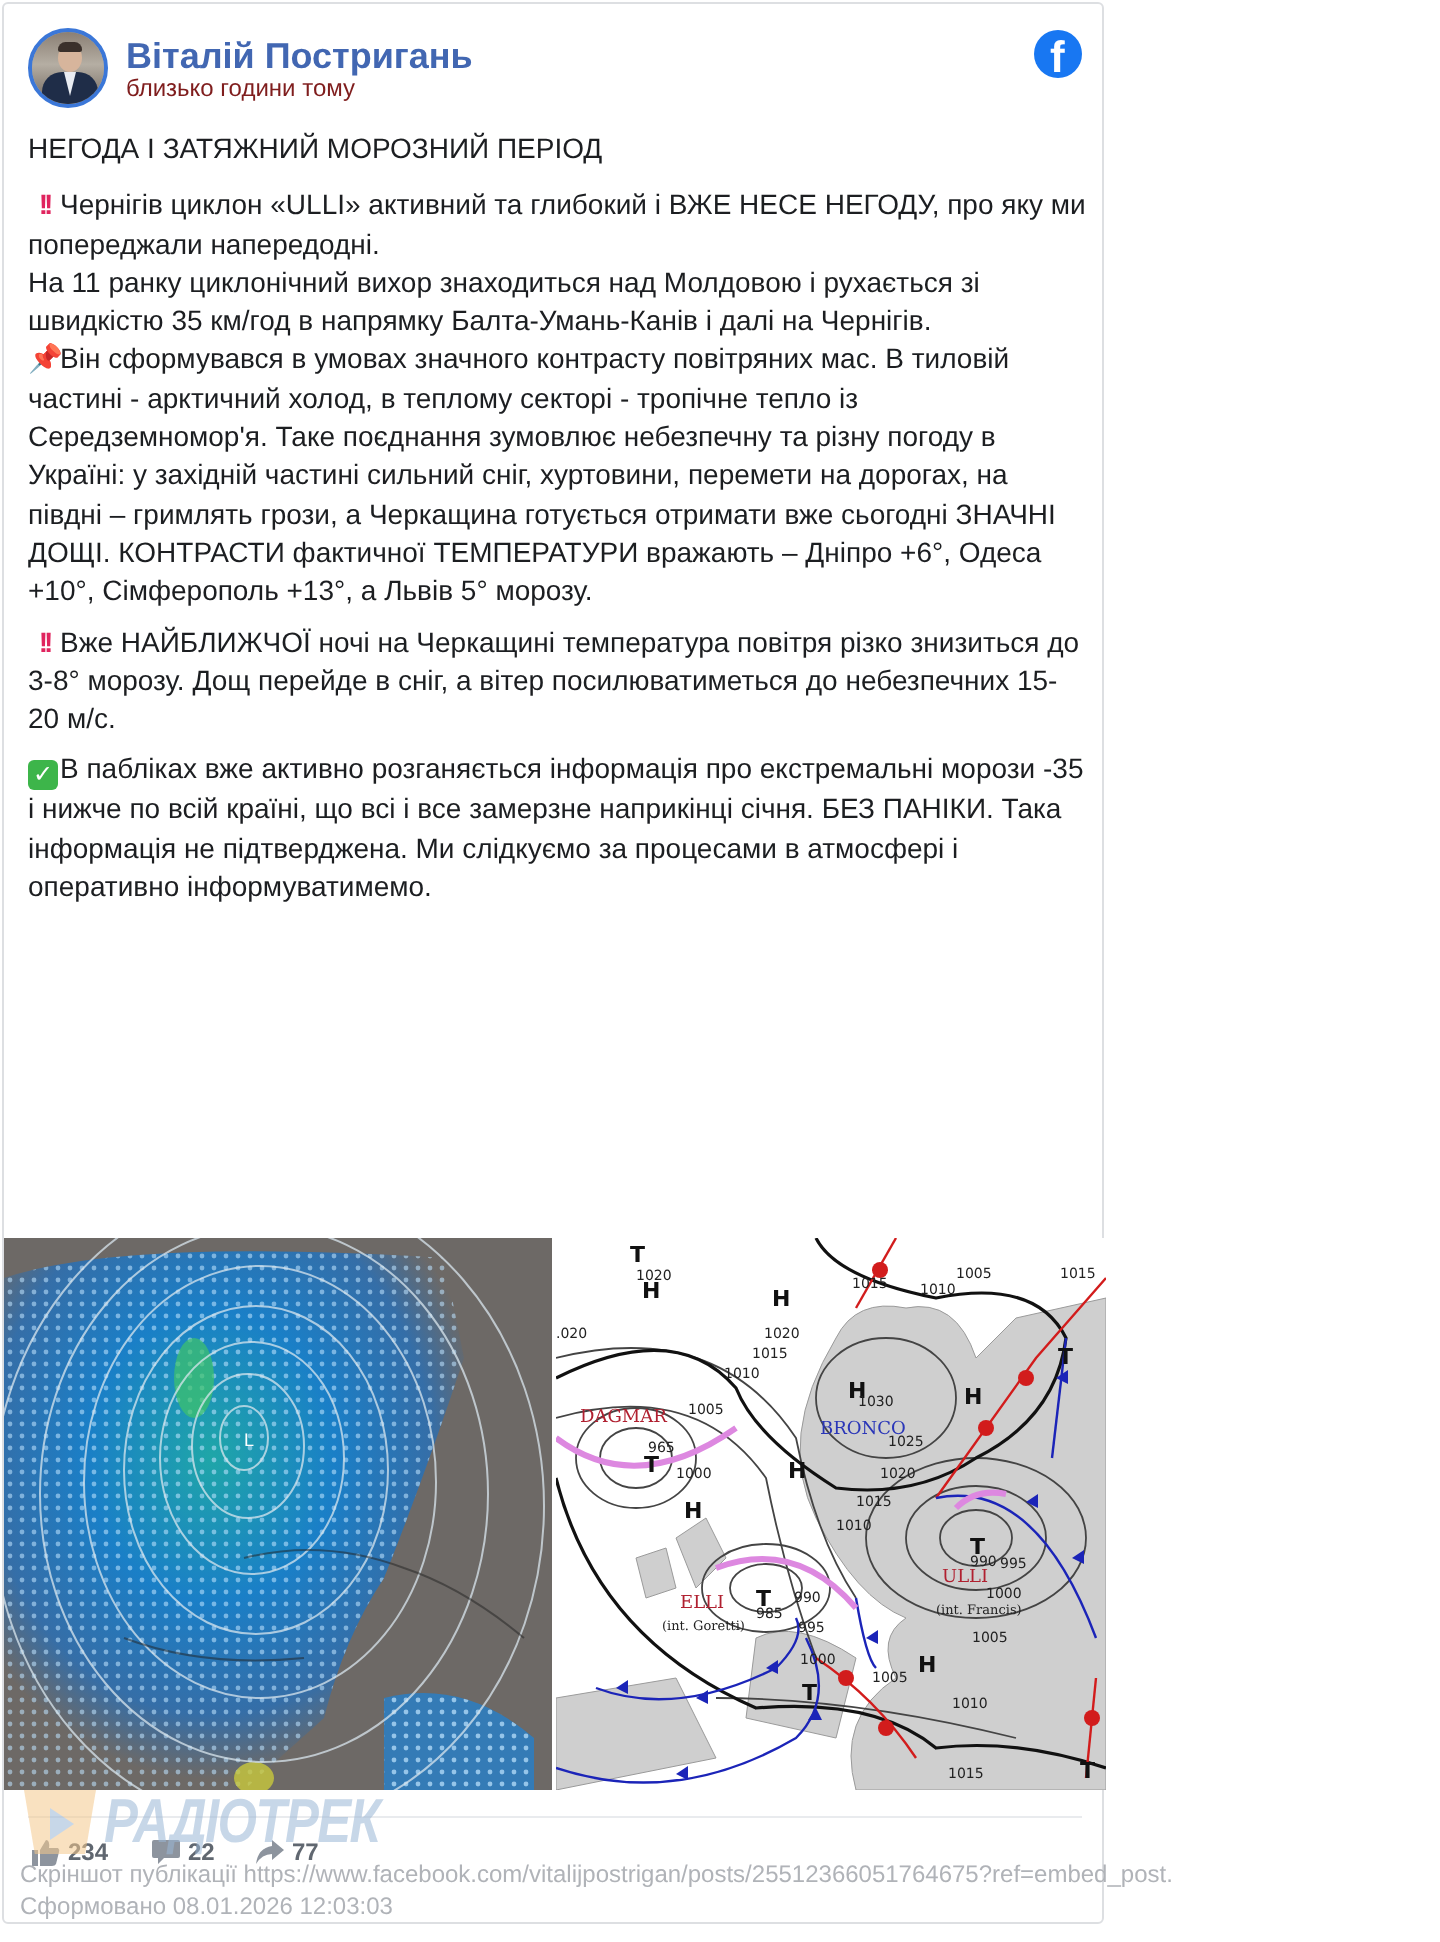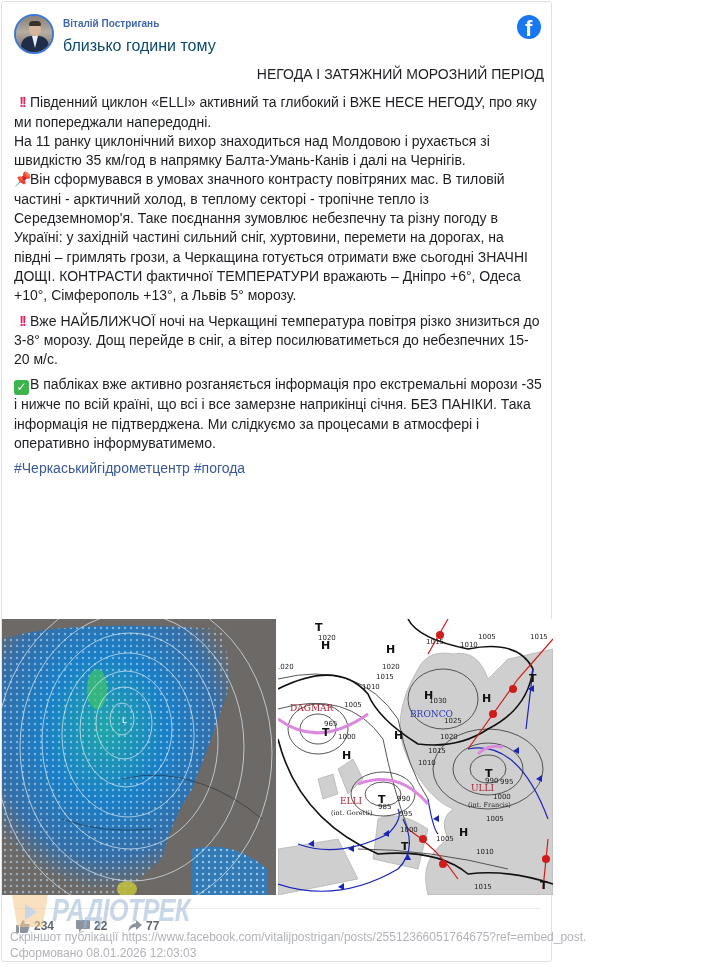--- a/index.html
+++ b/index.html
@@ -16,38 +16,38 @@
     .avatar {
       position: absolute; left: 0; top: 0; width: 40px; height: 40px; border-radius: 50%;
       border: 2px solid #3b77d8; overflow: hidden; background: #9aa3ad;
     }
     .avatar .bg { position: absolute; inset: 0; background: linear-gradient(#8a7f74 0%, #b5aea3 45%, #6f655d 100%); }
     .avatar .head { position: absolute; left: 13px; top: 6px; width: 12px; height: 14px; border-radius: 50%; background: #d7b59c; }
     .avatar .hair { position: absolute; left: 13px; top: 5px; width: 12px; height: 5px; border-radius: 6px 6px 2px 2px; background: #3a302b; }
     .avatar .suit { position: absolute; left: 5px; top: 20px; width: 28px; height: 22px; border-radius: 10px 10px 0 0; background: #1f2d48; }
     .avatar .shirt { position: absolute; left: 16px; top: 20px; width: 6px; height: 12px; background: #e9ecf2; clip-path: polygon(0 0,100% 0,50% 100%); }
     .author {
-      position: absolute; left: 49px; top: 4px; font-size: 10px; font-weight: bold; color: #4267b2;
+      position: absolute; left: 49px; top: 4px; font-size: 18px; font-weight: bold; color: #4267b2;
       white-space: nowrap;
     }
-    .timestamp { position: absolute; left: 49px; top: 23px; font-size: 16px; color: #0c4a6e; white-space: nowrap; }
+    .timestamp { position: absolute; left: 49px; top: 23px; font-size: 12px; color: #7f1d1d; white-space: nowrap; }
     .fb-logo {
       position: absolute; left: 503px; top: 1px; width: 24px; height: 24px; border-radius: 50%;
       background: #1877f2; overflow: hidden;
     }
     .fb-logo span {
       position: absolute; left: 8px; top: 2px; color: #fff; font-weight: bold; font-size: 22px;
       font-family: "Liberation Sans", sans-serif; line-height: 24px;
     }
     .body-text {
       position: absolute; left: 12px; top: 63px; width: 530px;
       font-size: 14px; line-height: 19.3px; color: #1c1e21;
     }
     .body-text p { margin-bottom: 6px; }
-    .body-text .title { margin-bottom: 9px; text-align: right; }
+    .body-text .title { margin-bottom: 9px; }
     .emoji { display: inline-block; width: 16px; text-align: center; }
     .bang { color: #e0245e; font-weight: bold; letter-spacing: -2px; }
     .pin { color: #d5303a; }
     .check {
       display: inline-block; width: 15px; height: 15px; background: #3db54a; border-radius: 3px;
       color: #fff; font-size: 12px; line-height: 15px; text-align: center; vertical-align: -2px; margin-right: 1px;
     }
     .hashtags { color: #385898; }
     .hashtags span { cursor: pointer; }
     .images { position: absolute; left: 0; top: 617px; width: 551px; height: 276px; }
@@ -101,39 +101,35 @@
     <div class="timestamp">близько години тому</div>
     <div class="fb-logo">
         <span>f</span>
       </div>
   </div>
 
   <div class="body-text">
     <p class="title">НЕГОДА І ЗАТЯЖНИЙ МОРОЗНИЙ ПЕРІОД</p>
 
     <p>
-      <span class="emoji bang">!!</span><span>Південний циклон «ELLI» активний та глибокий і ВЖЕ НЕСЕ НЕГОДУ, про яку ми попереджали напередодні.</span><br>
+      <span class="emoji bang">!!</span><span>Чернігів циклон «ULLI» активний та глибокий і ВЖЕ НЕСЕ НЕГОДУ, про яку ми попереджали напередодні.</span><br>
       <span>На 11 ранку циклонічний вихор знаходиться над Молдовою і рухається зі швидкістю 35 км/год в напрямку Балта-Умань-Канів і далі на Чернігів.</span><br>
       <span class="emoji pin">📌</span><span>Він сформувався в умовах значного контрасту повітряних мас. В тиловій частині - арктичний холод, в теплому секторі - тропічне тепло із Середземномор'я. Таке поєднання зумовлює небезпечну та різну погоду в Україні: у західній частині сильний сніг, хуртовини, перемети на дорогах, на півдні – гримлять грози, а Черкащина готується отримати вже сьогодні ЗНАЧНІ ДОЩІ. КОНТРАСТИ фактичної ТЕМПЕРАТУРИ вражають – Дніпро +6°, Одеса +10°, Сімферополь +13°, а Львів 5° морозу.</span>
     </p>
 
     <p>
       <span class="emoji bang">!!</span><span>Вже НАЙБЛИЖЧОЇ ночі на Черкащині температура повітря різко знизиться до 3-8° морозу. Дощ перейде в сніг, а вітер посилюватиметься до небезпечних 15-20 м/с.</span>
     </p>
 
 
 
     <p>
       <span class="check">✓</span><span>В пабліках вже активно розганяється інформація про екстремальні морози -35 і нижче по всій країні, що всі і все замерзне наприкінці січня. БЕЗ ПАНІКИ. Така інформація не підтверджена. Ми слідкуємо за процесами в атмосфері і оперативно інформуватимемо.</span>
     </p>
 
-    <p class="hashtags">
-      <span>#Черкаськийгідрометцентр</span>
-      <span>#погода</span>
-    </p>
   </div>
 
   <div class="images">
     <div class="img-left">
       <svg width="274" height="276" viewBox="0 0 274 276">
         <defs>
           <radialGradient id="rain" cx="45%" cy="38%" r="60%">
             <stop offset="0%" stop-color="#1fa6a8"></stop>
             <stop offset="45%" stop-color="#1a7fc7"></stop>
             <stop offset="80%" stop-color="#2b6fb3" stop-opacity="0.85"></stop>

